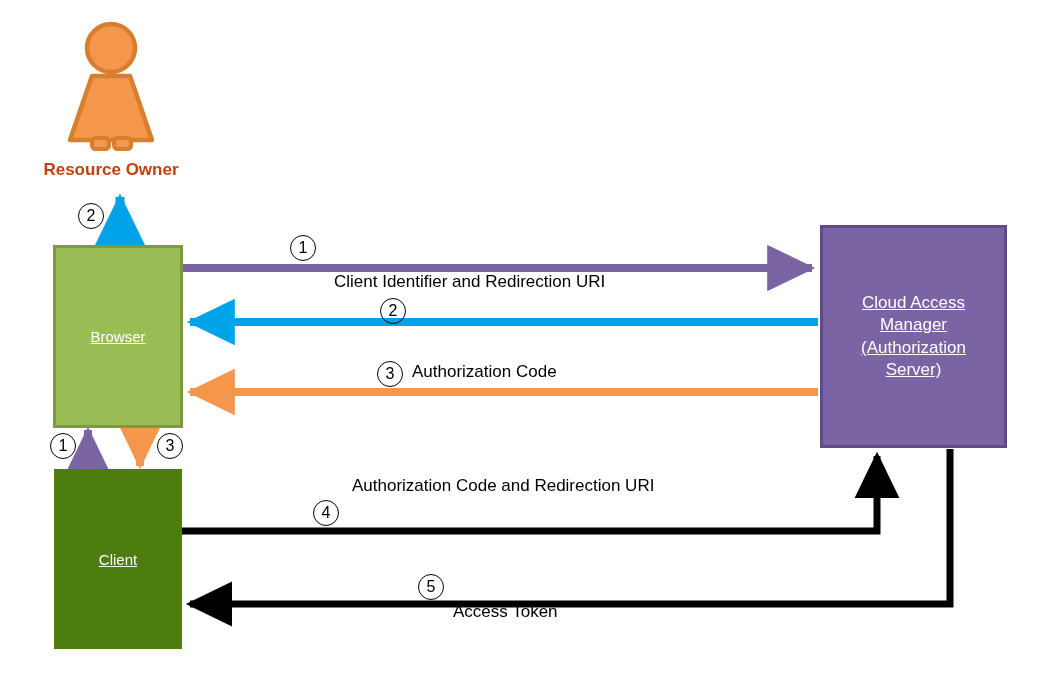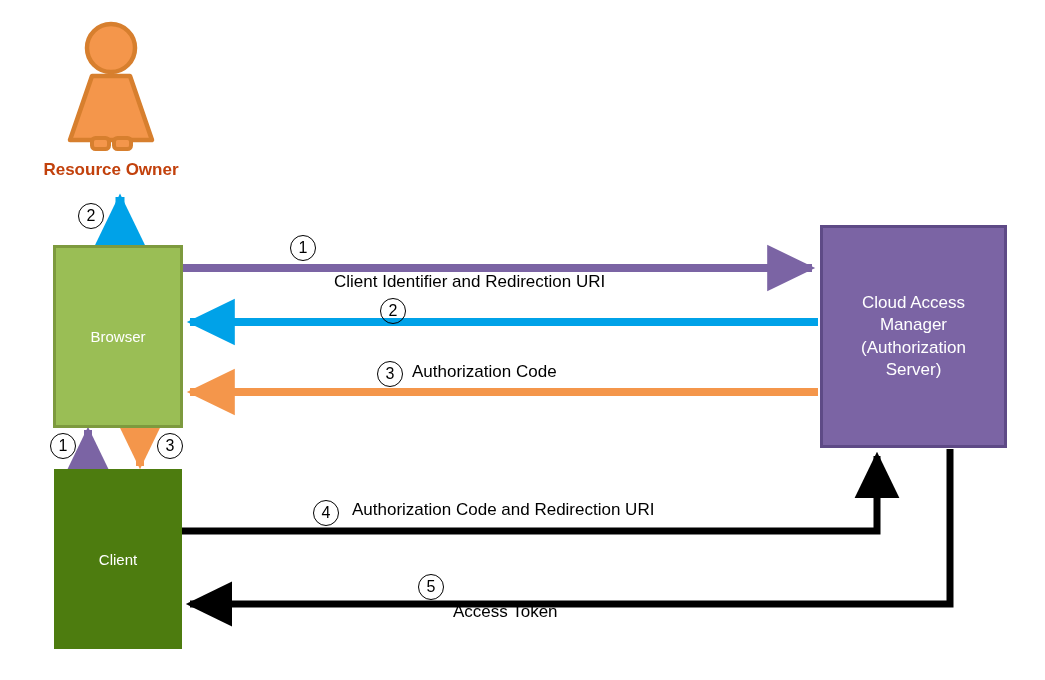--- a/index.html
+++ b/index.html
@@ -27,20 +27,21 @@
   }
   .node-box {
     position: absolute;
     box-sizing: border-box;
     display: flex;
     align-items: center;
     justify-content: center;
     text-align: center;
     color: #ffffff;
     font-family: "Liberation Sans", sans-serif;
+    text-decoration: underline;
   }
   #browser-box {
     left: 53px;
     top: 245px;
     width: 130px;
     height: 183px;
     background: #9ABE55;
     border: 3px solid #7D9A3E;
     font-size: 15px;
   }
@@ -96,21 +97,21 @@
     align-items: center;
     justify-content: center;
     font-size: 16px;
     color: #000000;
     background: transparent;
     font-family: "Liberation Sans", sans-serif;
   }
   .lbl-1 { left: 334px; top: 236px; margin-top: 36px; }
   .lbl-2 { left: 416px; top: 299px; }
   .lbl-3 { left: 412px; top: 362px; }
-  .lbl-4 { left: 352px; top: 500px; }
+  .lbl-4 { left: 352px; top: 476px; }
   .lbl-5 { left: 453px; top: 602px; }
 
   .badge-1 { left: 290px; top: 235px; }
   .badge-2 { left: 380px; top: 298px; }
   .badge-3 { left: 377px; top: 361px; }
   .badge-4 { left: 313px; top: 500px; }
   .badge-5 { left: 418px; top: 574px; }
   .badge-up2 { left: 78px; top: 203px; }
   .badge-left1 { left: 50px; top: 433px; }
   .badge-right3 { left: 157px; top: 433px; }

